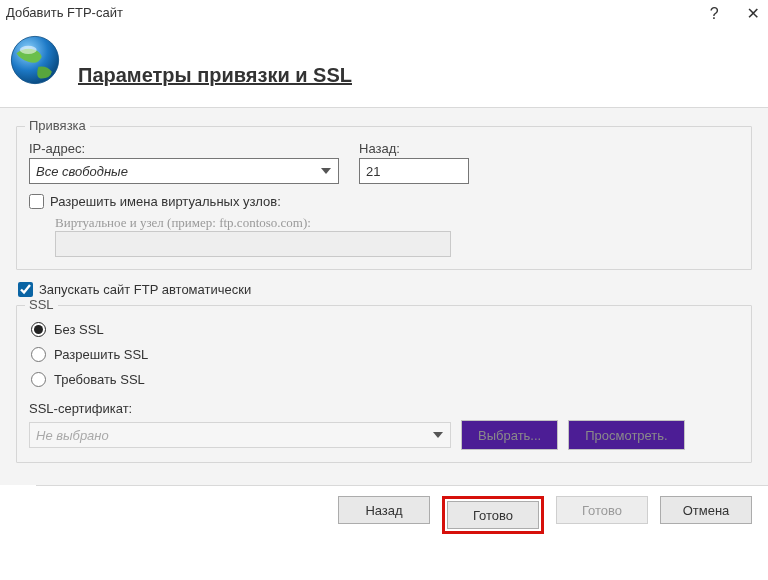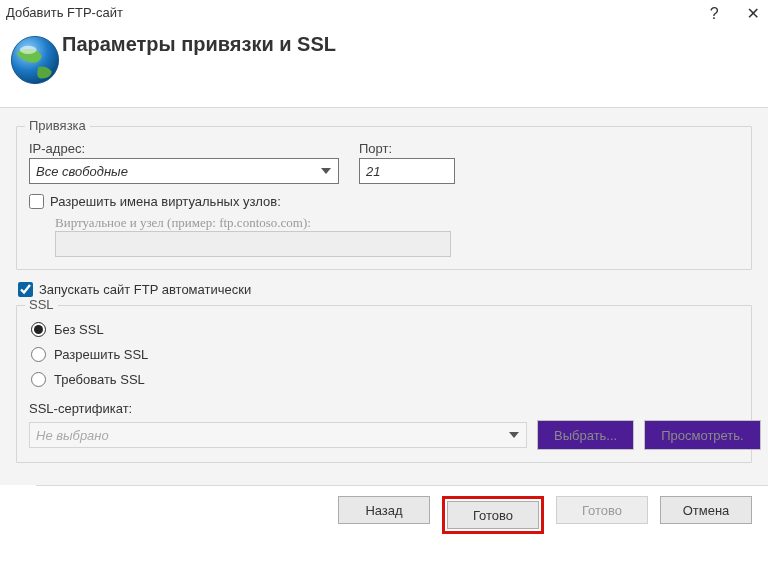--- a/index.html
+++ b/index.html
@@ -21,23 +21,24 @@
     justify-content:space-between;
     padding: 2px 8px 0 6px;
   }
   .titlebar .title { padding-top:3px; }
   .titlebar .controls { display:flex; gap:28px; align-items:center; padding-top:2px;}
   .titlebar .controls span { font-size:16px; font-family: "Segoe UI Symbol", sans-serif; }
 
   
   .header-band {
     display:flex;
-    align-items:flex-start;
-    gap:0;
+    align-items:flex-end;
+    gap:16px;
     padding: 10px 8px 20px 8px;
+    text-decoration: underline;
   }
   .globe {
     width:54px; height:54px;
     position:relative;
   }
   .globe svg { width:100%; height:100%; display:block; }
   .page-title {
     font-size:20px;
     font-weight:600;
     color:#333;
@@ -125,21 +126,21 @@
     border:1px solid #c9c9c9;
     color:#9a9a9a;
   }
 
   .auto-row { display:flex; align-items:center; gap:6px; margin: 10px 0 8px 2px; }
 
   .ssl-stack { display:flex; flex-direction:column; gap:10px; padding: 2px 2px 8px 2px; }
   .radio-row { display:flex; align-items:center; gap:8px; }
 
   .cert-row { display:flex; align-items:center; gap:10px; margin-top:4px; }
-  .cert-row .sel-wrap select { width: 498px; color:#8a8a8a; background:#f8f8f8; border-color:#c9c9c9;}
+  .cert-row .sel-wrap select { width: 422px; color:#8a8a8a; background:#f8f8f8; border-color:#c9c9c9;}
   .cert-row button {
     height:30px;
     padding: 0 16px;
     border:1px solid #c3c3c3;
     background:#4c1d95;
     color:#8a8a8a;
     font: inherit;
   }
 
   
@@ -215,22 +216,22 @@
     <div class="row">
       <div class="field" style="flex: 0 0 auto;">
         <label>IP-адрес:</label>
         <span class="sel-wrap">
           <select class="sel" style="width:310px;">
             <option selected="">Все свободные</option>
           </select>
         </span>
       </div>
       <div class="field" style="flex:0 0 auto;">
-        <label>Порт:</label>
-        <input class="txt" style="width: 96px; font-style: italic;" value="21">
+        <label>Назад:</label>
+        <input class="txt" style="width: 110px;" value="21">
       </div>
     </div>
 
     <div class="checkbox-row">
       <input type="checkbox" style="">
       <span>Разрешить имена виртуальных узлов:</span>
     </div>
 
     <div class="virtual-sub">
       <div class="disabled-label">Виртуальное и узел (пример: ftp.contoso.com):</div>

